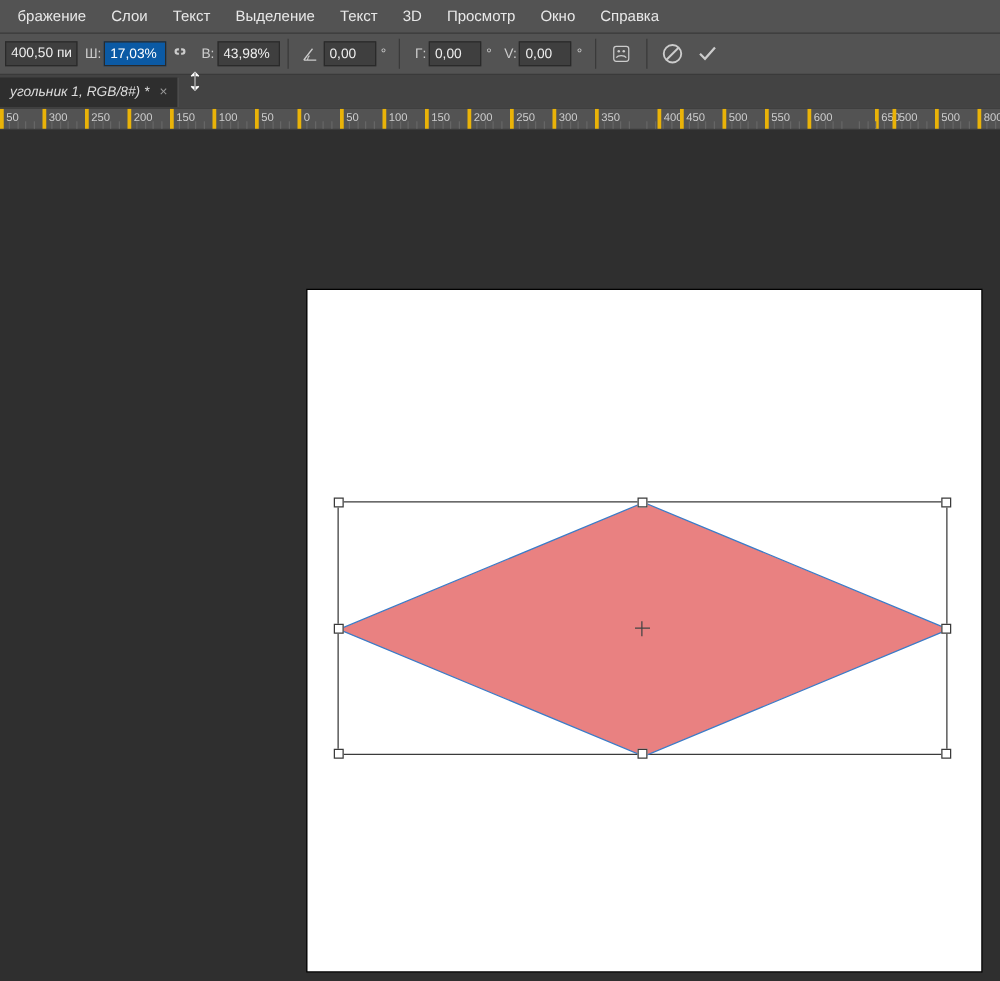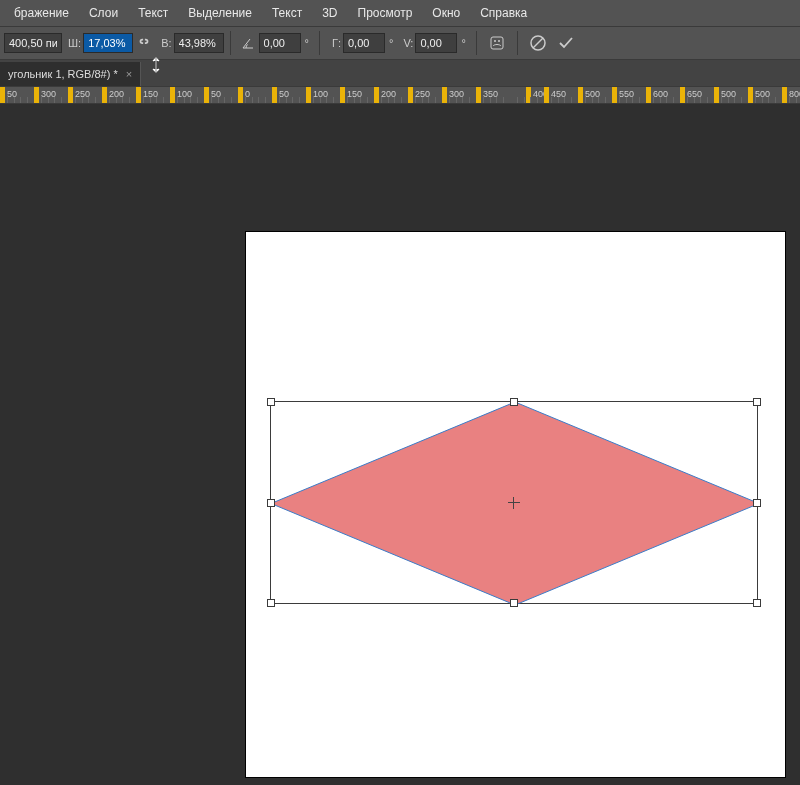--- a/index.html
+++ b/index.html
@@ -16,29 +16,29 @@
   .opt-input.selected { background: #0b5aa5; color: #fff; }
   .opt-input.w85 { width: 58px; }
   .opt-input.w55 { width: 50px; }
   .opt-input.w45 { width: 42px; }
   .deg { color: #ccc; margin: 0 4px; }
   .sep { width: 1px; height: 24px; background: #3a3a3a; margin: 0 6px; }
   .icon-cell { width: 18px; height: 18px; display: flex; align-items: center; justify-content: center; color: #ddd; margin: 0 2px; }
   .icon-cell.big { width: 24px; height: 24px; }
 
   
-  .tab-bar { height: 26px; background: #434343; display: flex; align-items: flex-end; padding-left: 0; font-size: 11px; position: relative; }
+  .tab-bar { height: 26px; background: #434343; display: flex; align-items: flex-end; padding-left: 0; font-size: 11px; position: relative; font-style: italic; }
   .doc-tab { height: 24px; background: #2e2e2e; color: #ddd; padding: 0 8px; display: flex; align-items: center; border-right: 1px solid #555; }
   .doc-tab .x { margin-left: 8px; color: #999; }
   .cursor-icon { position: absolute; left: 150px; top: -4px; pointer-events:none; }
 
   
   .ruler { height: 18px; background: #535353; border-top: 1px solid #3a3a3a; border-bottom: 1px solid #3a3a3a; position: relative; overflow: hidden; font-size: 9px; color: #ccc; }
   .ruler .ticks { position: absolute; inset: 0; }
-  .ruler .tick { position: absolute; top: 0; height: 18px; border-left: 5px solid #eab308; }
+  .ruler .tick { position: absolute; top: 0; height: 18px; border-left: 3px solid #eab308; }
   .ruler .tick span { position: absolute; top: 2px; left: 2px; }
   .ruler .minor { position: absolute; top: 10px; height: 8px; border-left: 1px solid #666; }
 
   
   .canvas-area { position: absolute; left: 0; top: 104px; right: 0; bottom: 0; background: #2f2f2f; overflow: hidden; }
   .doc { position: absolute; left: 246px; top: 128px; width: 539px; height: 545px; background: #fff; box-shadow: 0 0 0 1px #000; }
 
   
   .bbox { position: absolute; border: 1px solid #3b3b3b; }
   .handle { position: absolute; width: 8px; height: 8px; background: #fff; border: 1px solid #3b3b3b; }
@@ -271,21 +271,21 @@
       <div class="minor" style="left: 625.6px;"></div>
       <div class="minor" style="left: 632.4px;"></div>
       <div class="minor" style="left: 639.2px;"></div>
       <div class="tick" style="left: 646px;">
         <span>600</span>
       </div>
       <div class="minor" style="left: 652.8px;"></div>
       <div class="minor" style="left: 659.6px;"></div>
       <div class="minor" style="left: 666.4px;"></div>
       <div class="minor" style="left: 673.2px;"></div>
-      <div class="tick" style="left: 680px;">
+      <div class="tick" style="left: 700px;">
         <span>650</span>
       </div>
       <div class="minor" style="left: 686.8px;"></div>
       <div class="minor" style="left: 693.6px;"></div>
       <div class="minor" style="left: 700.4px;"></div>
       <div class="minor" style="left: 707.2px;"></div>
       <div class="tick" style="left: 714px;">
         <span>500</span>
       </div>
       <div class="minor" style="left: 720.8px;"></div>

